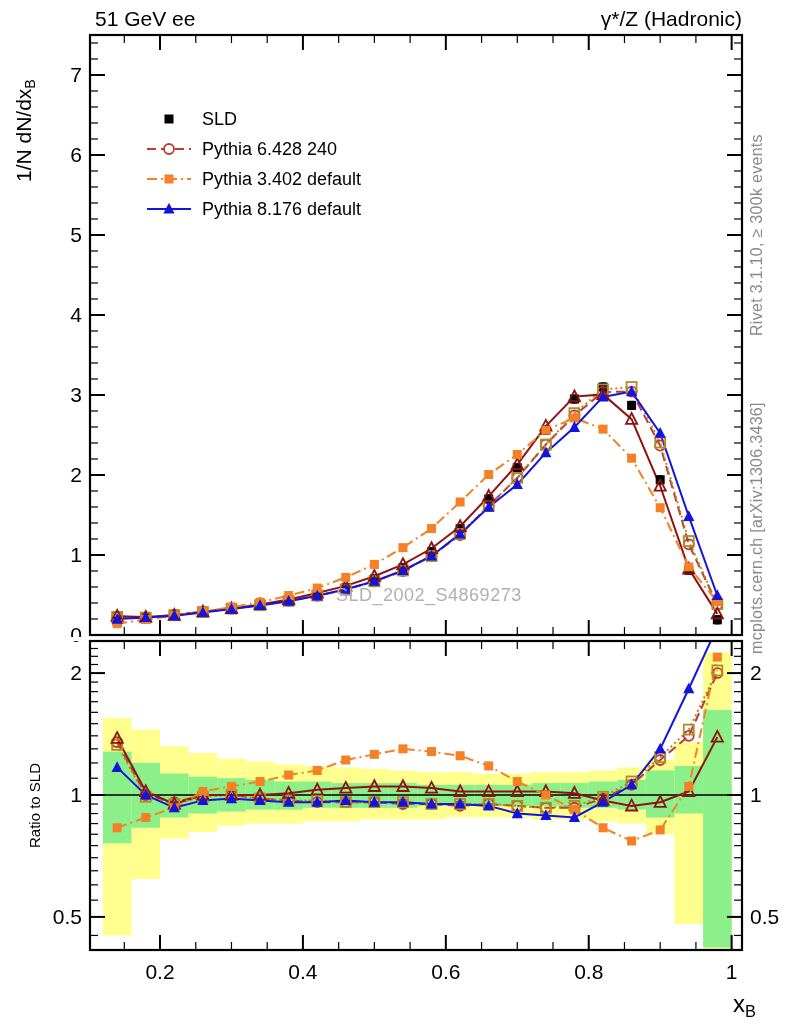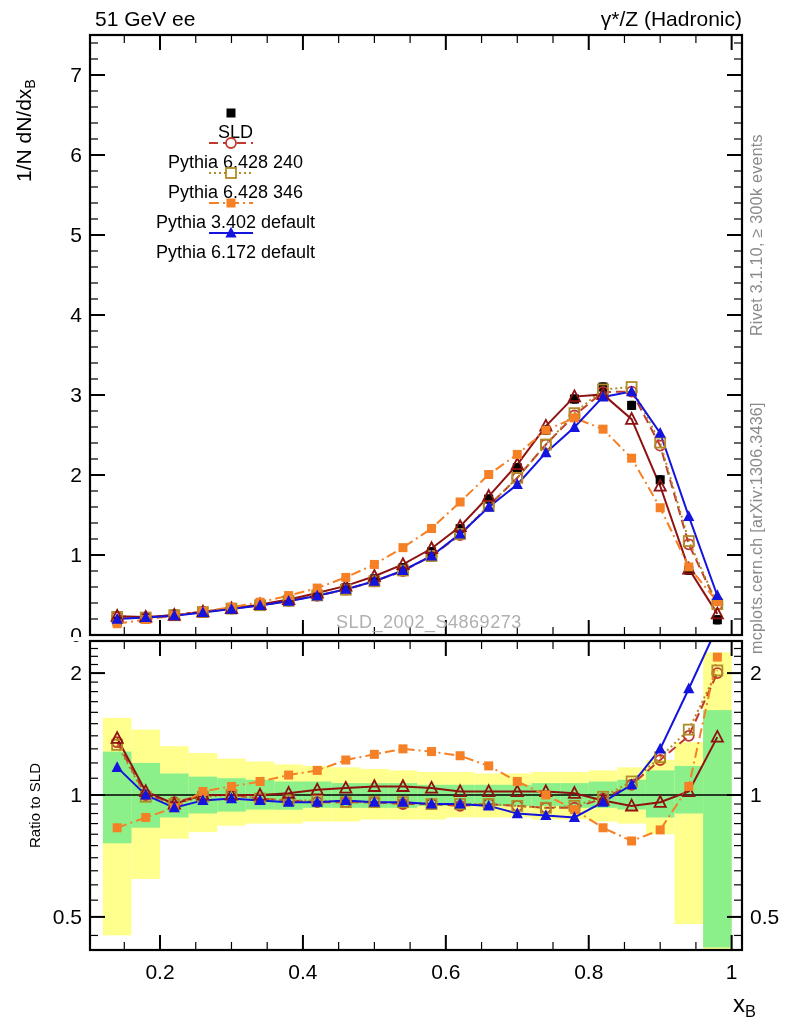--- a/index.html
+++ b/index.html
@@ -6,25 +6,25 @@
   body{width:786px;height:1024px;position:relative;font-family:"Liberation Sans",sans-serif;color:#000;overflow:hidden;}
   .abs{position:absolute;}
   .title{font-size:21px;white-space:nowrap;}
   #title-right{text-align:left;}
   .rot{transform:rotate(-90deg);transform-origin:0 0;white-space:nowrap;}
   #ylabel-main{font-size:21px;left:12px;top:182px;}
   #ylabel-ratio{font-size:15px;left:26px;top:848px;}
   .sidenote{font-size:16px;color:#8a8a8a;letter-spacing:0.3px;}
   #sidenote-top{left:748px;top:336px;}
   #sidenote-bottom{left:748px;top:654px;}
-  #watermark{left:336px;top:585px;font-size:18px;color:#b0b0b0;letter-spacing:0.5px;margin-top:27px;}
+  #watermark{left:336px;top:585px;font-size:18px;color:#b0b0b0;letter-spacing:0.5px;}
   #xlabel{right:30px;top:990px;font-size:24px;}
   sub{font-size:0.68em;vertical-align:-0.3em;}
   #legend{left:146px;top:104px;}
-  .legend-row{display:flex;align-items:center;height:30px;flex-direction:column;}
+  .legend-row{display:flex;align-items:center;height:30px;}
   .legend-row svg{flex:0 0 auto;}
   .legend-label{margin-left:10px;font-size:18px;white-space:nowrap;}
   #chart-svg-wrap{left:0;top:0;}
 </style>
 </head>
 <body>
 
 <div id="chart-svg-wrap" class="abs"><svg width="786" height="1024" viewBox="0 0 786 1024" xmlns="http://www.w3.org/2000/svg" font-family="Liberation Sans, sans-serif">
       <defs>
         <clipPath id="cm">
@@ -651,32 +651,25 @@
     </div>
     <div class="legend-row">
       <svg width="46" height="18">
         <line x1="1" y1="9" x2="45" y2="9" stroke="#c13a30" stroke-width="2" stroke-dasharray="9 5"></line>
         <circle cx="23" cy="9" r="5" fill="#fff" stroke="#c13a30" stroke-width="1.8"></circle>
       </svg>
       <span class="legend-label">Pythia 6.428 240</span>
     </div>
     <div class="legend-row">
       <svg width="46" height="18">
-        <line x1="1" y1="9" x2="45" y2="9" stroke="#b08c28" stroke-width="2" stroke-dasharray="2 3"></line>
-        <rect x="18" y="4" width="10" height="10" fill="#fff" stroke="#b08c28" stroke-width="1.8"></rect>
-      </svg>
-      <span class="legend-label">Pythia 6.428 346</span>
-    </div>
-    <div class="legend-row">
-      <svg width="46" height="18">
         <line x1="1" y1="9" x2="45" y2="9" stroke="#f58025" stroke-width="2" stroke-dasharray="10 4 2 4"></line>
         <rect x="18.5" y="4.5" width="9" height="9" fill="#f58025"></rect>
       </svg>
       <span class="legend-label">Pythia 3.402 default</span>
     </div>
     <div class="legend-row">
       <svg width="46" height="18">
         <line x1="1" y1="9" x2="45" y2="9" stroke="#1414dd" stroke-width="2"></line>
         <path d="M 23 2.8 L 28.6 13.6 L 17.4 13.6 Z" fill="#1414dd"></path>
       </svg>
-      <span class="legend-label">Pythia 6.172 default</span>
+      <span class="legend-label">Pythia 8.176 default</span>
     </div>
   </div>
 
 </body></html>

